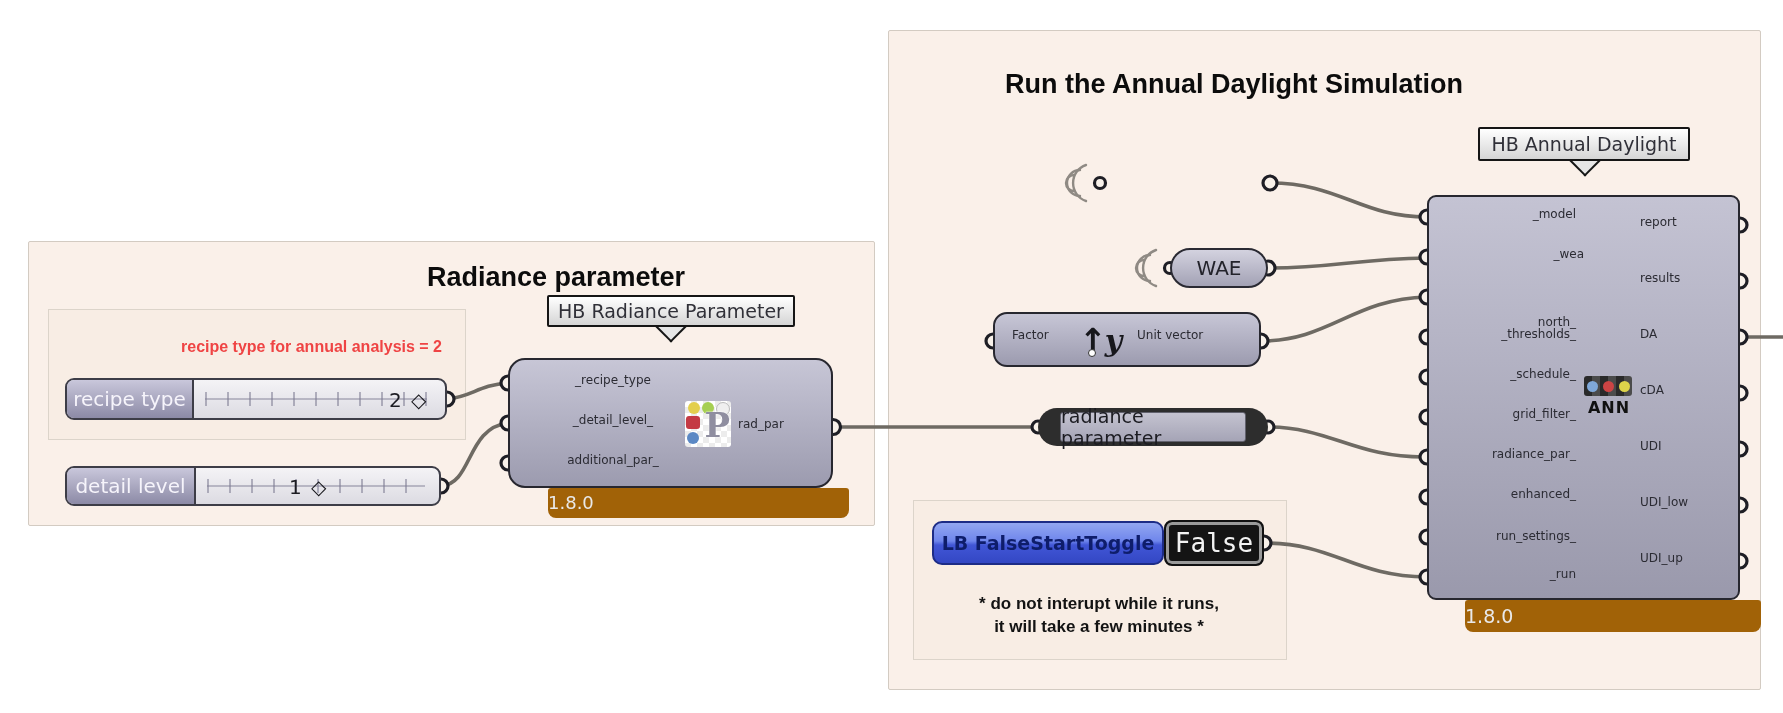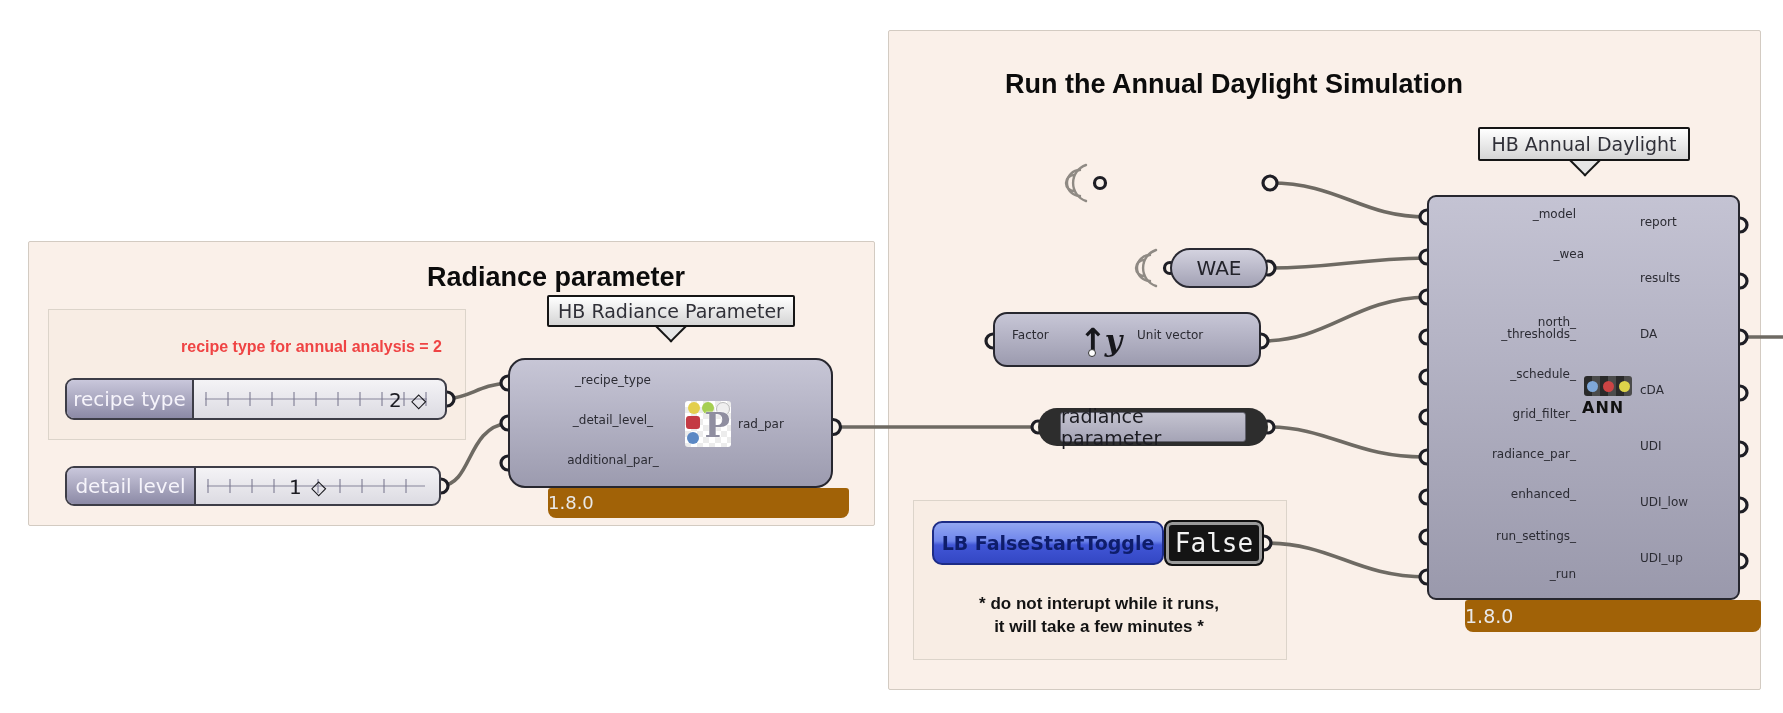--- a/index.html
+++ b/index.html
@@ -71,21 +71,21 @@
   .p-icon .dot{position:absolute;width:12px;height:12px;border-radius:50%;}
   .p-icon .sq{position:absolute;width:14px;height:13px;border-radius:3px;background:#c43a44;left:1px;top:15px;}
   .p-icon .pletter{position:absolute;right:1px;top:4px;font-family:"DejaVu Serif",serif;
      font-weight:bold;font-size:34px;line-height:40px;color:#8f8ea0;
      text-shadow:0 0 2px #ffffff,0 0 1px #ffffff;}
   .ann-icon{position:absolute;width:54px;height:50px;z-index:11;}
   .ann-icon .strip{position:absolute;left:2px;top:2px;width:48px;height:20px;border-radius:3px;
      background:repeating-linear-gradient(90deg,#2a2a2a 0 8px,#4b4b4b 8px 16px);
      display:flex;align-items:center;justify-content:space-around;}
   .ann-icon .dot{width:11px;height:11px;border-radius:50%;}
-  .ann-icon .txt{position:absolute;left:0;top:24px;width:54px;
+  .ann-icon .txt{position:absolute;left:0;top:24px;width:54px;text-align:center;
      font-weight:bold;font-size:16px;letter-spacing:1px;color:#111;}
   .unity-icon{position:absolute;z-index:11;display:flex;align-items:center;color:#17171c;}
   .unity-icon .arrow{font-size:33px;font-weight:bold;line-height:40px;}
   .unity-icon .ydot{position:absolute;left:9px;bottom:4px;width:6px;height:6px;border-radius:50%;
      background:#ffffff;border:1px solid #333;}
   .unity-icon .yletter{font-family:"DejaVu Serif",serif;font-style:italic;font-weight:bold;
      font-size:30px;line-height:36px;margin-left:-2px;}
   .warn{position:absolute;font-family:"Liberation Sans",sans-serif;font-weight:bold;
      font-size:17px;color:#131313;text-align:center;z-index:3;}
 </style>

